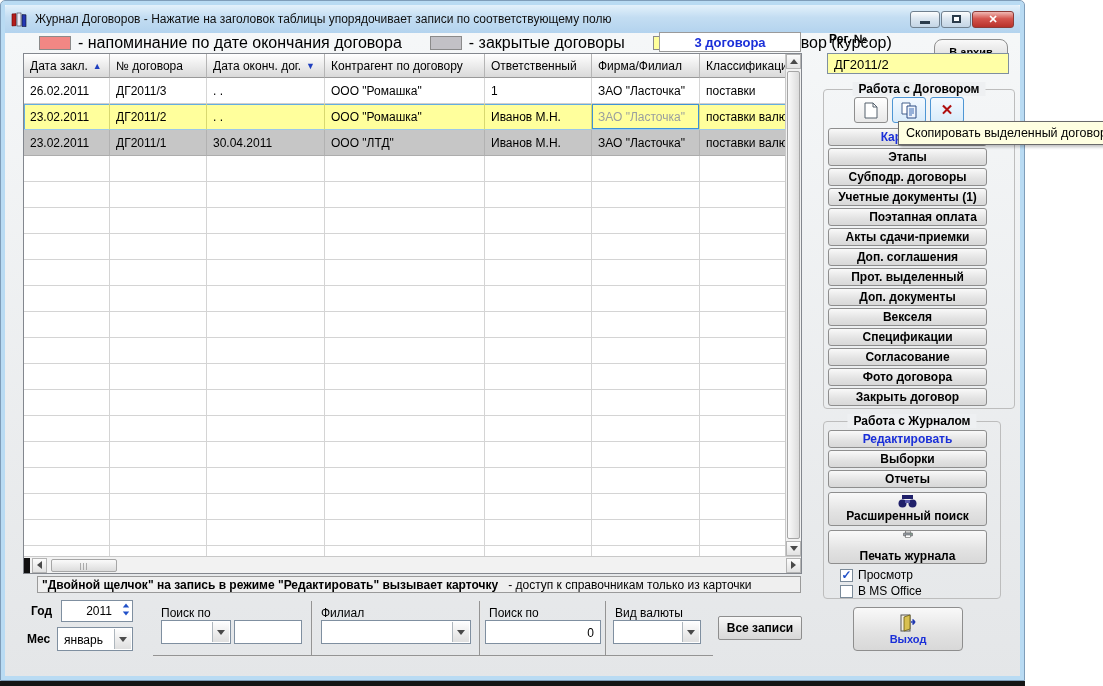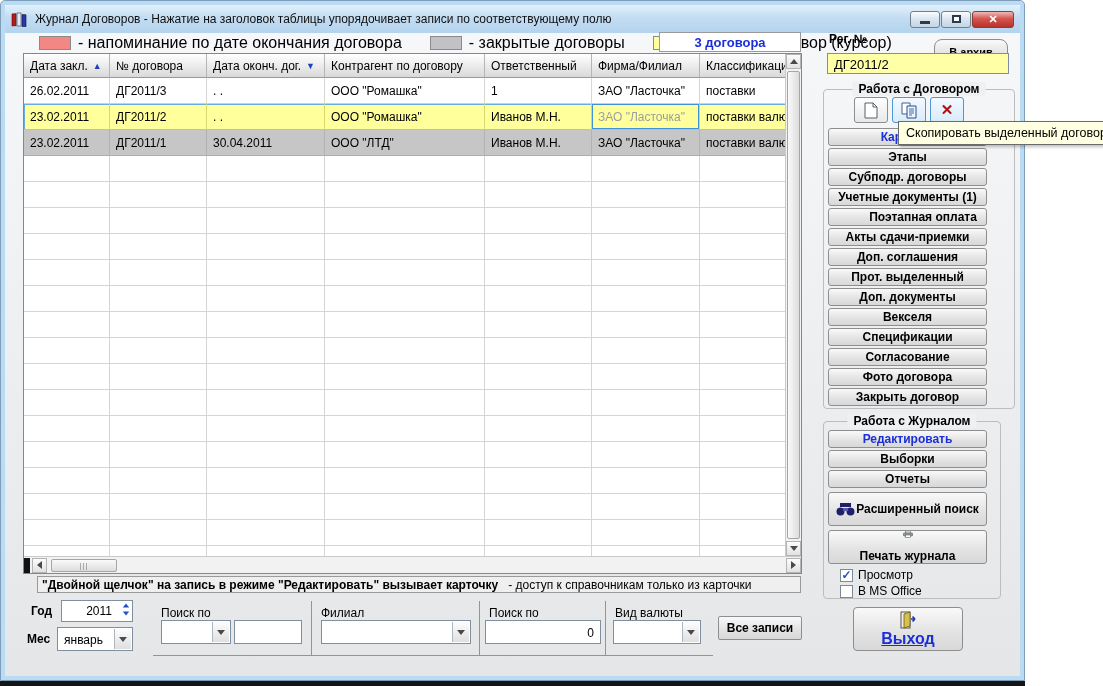--- a/index.html
+++ b/index.html
@@ -323,21 +323,21 @@
       <div class="btn stack-btn" style="top:278px;">Фото договора</div>
       <div class="btn stack-btn" style="top:298px;">Закрыть договор</div>
     </div>
 
     <div class="groupbox" style="left:822px;top:420px;width:178px;height:178px;">
       <span class="gb-title">Работа с Журналом</span>
       <div class="btn stack-btn blue-link" style="top:8px;">Редактировать</div>
       <div class="btn stack-btn" style="top:28px;">Выборки</div>
       <div class="btn stack-btn" style="top:48px;">Отчеты</div>
 
-      <div class="btn stack-btn" style="top:70px;height:34px;flex-direction:row;gap:1px;">
+      <div class="btn stack-btn" style="top:70px;height:34px;flex-direction:column;gap:1px;">
         <svg width="19" height="13" viewBox="0 0 19 13">
           <rect x="4" y="0" width="11" height="4" fill="#20206a"></rect>
           <circle cx="4.5" cy="8.5" r="4" fill="#20206a"></circle>
           <circle cx="14.5" cy="8.5" r="4" fill="#20206a"></circle>
           <rect x="7" y="5" width="5" height="3" fill="#5858a8"></rect>
         </svg>
         <span>Расширенный поиск</span>
       </div>
 
       <div class="btn stack-btn" style="top:108px;height:34px;flex-direction:column;gap:11px;">
@@ -361,21 +361,21 @@
         <span>В MS Office</span>
       </div>
     </div>
 
     <div class="btn" style="position:absolute;left:852px;top:606px;width:110px;height:44px;flex-direction:column;gap:1px;border-radius:4px;">
       <svg width="20" height="18" viewBox="0 0 20 18">
         <rect x="3" y="1" width="9" height="16" fill="#f4efe2" stroke="#555" stroke-width="1"></rect>
         <path d="M12 1 l-6 2 v14 l6 -2 z" fill="#d8c050" stroke="#6a5a10" stroke-width="0.8"></path>
         <path d="M13 8 h4 m0 0 l-2.5 -2.5 M17 8 l-2.5 2.5" stroke="#2038b0" stroke-width="1.6" fill="none"></path>
       </svg>
-      <span class="blue-link" style="text-decoration:underline;font-size:16px;">Выход</span>
+      <span class="blue-link" style="font-size:11px;">Выход</span>
     </div>
 
   </div>
 
   <div class="black-strip"></div>
 
   <div class="tooltip">Скопировать выделенный договор</div>
 </div>
 
 </body></html>

